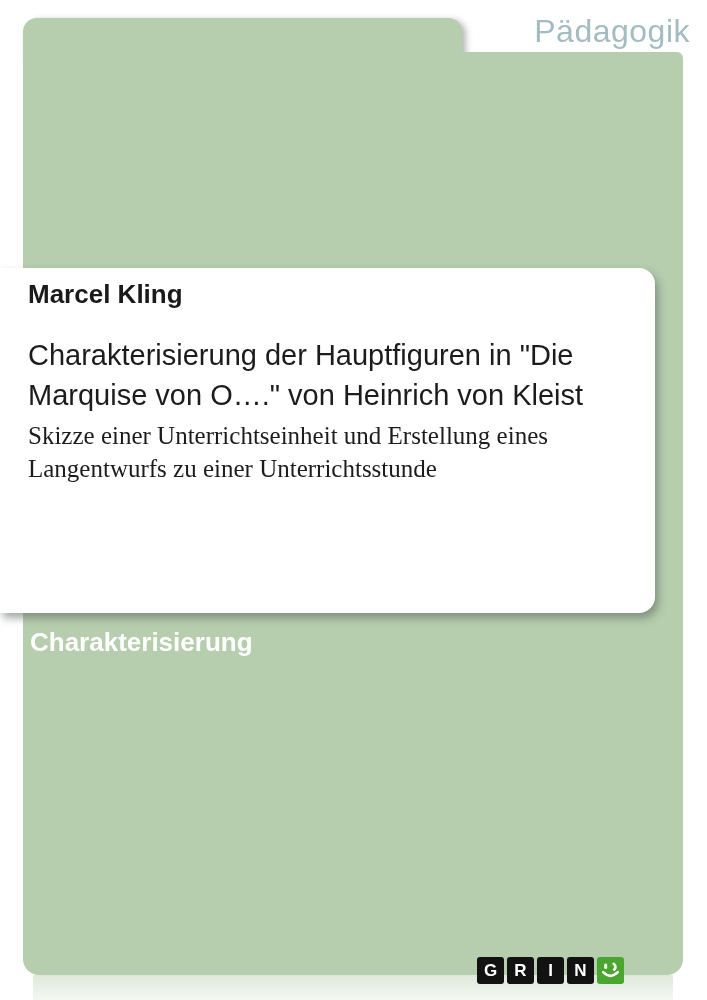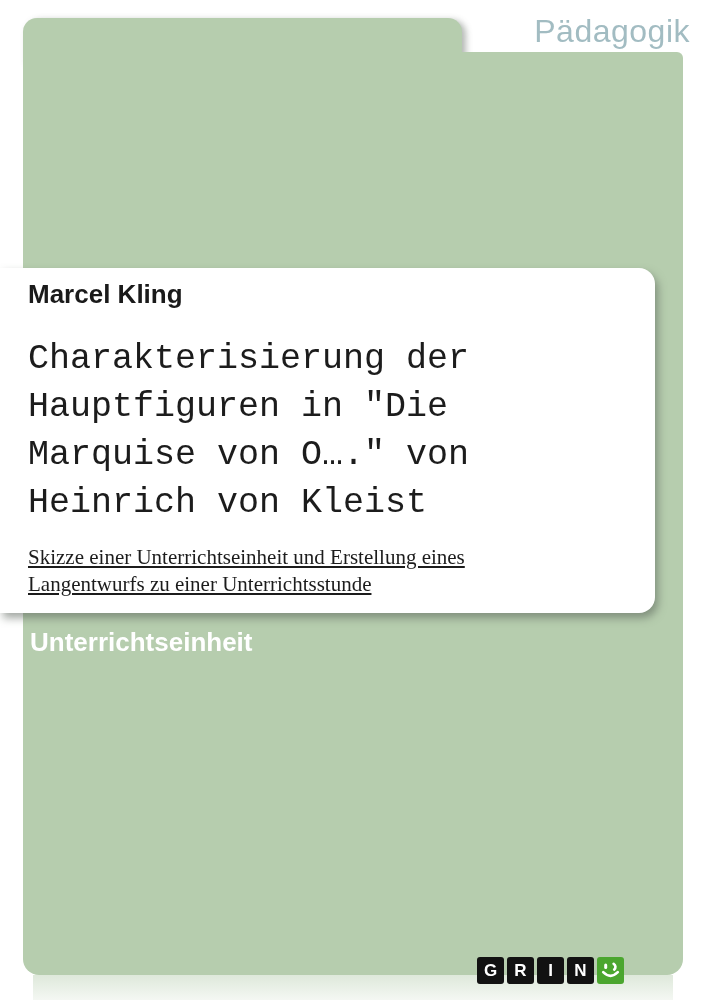--- a/index.html
+++ b/index.html
@@ -59,35 +59,34 @@
     padding:10px 12px 10px 28px;
   }
   .author{
     font-size:26px;
     font-weight:bold;
     color:#1a1a1a;
     line-height:1.25;
   }
   .book-title{
     margin-top:24px;
-    font-family:Liberation Mono, monospace;
-    font-size:35px;
+    font-family:Liberation Sans, sans-serif;
+    font-size:29px;
     font-weight:normal;
     color:#1c1c1c;
     line-height:1.38;
     white-space:pre-line;
   }
   .book-subtitle{
-    margin-top:16px;
+    margin-top:4px;
     font-family:"Liberation Serif",serif;
-    font-size:21px;
+    font-size:25px;
     color:#1c1c1c;
     line-height:1.32;
     white-space:pre-line;
-    text-decoration:underline;
   }
   .doc-type{
     position:absolute;
     left:30px; top:627px;
     font-size:26px;
     font-weight:bold;
     color:#ffffff;
     z-index:5;
   }
   .grin-logo{
@@ -123,21 +122,21 @@
 <div class="category-label">Pädagogik</div>
 
 <div class="title-card">
   <div class="author">Marcel Kling</div>
   <div class="book-title">Charakterisierung der Hauptfiguren in "Die
 Marquise von O…." von Heinrich von Kleist</div>
   <div class="book-subtitle">Skizze einer Unterrichtseinheit und Erstellung eines
 Langentwurfs zu einer Unterrichtsstunde</div>
 </div>
 
-<div class="doc-type">Unterrichtseinheit</div>
+<div class="doc-type">Charakterisierung</div>
 
 <div class="grin-logo">
   <div class="logo-tile">G</div>
   <div class="logo-tile">R</div>
   <div class="logo-tile">I</div>
   <div class="logo-tile">N</div>
   <div class="logo-tile smiley">
     <svg width="27" height="27" viewBox="0 0 27 27">
       <rect x="7.2" y="6.5" width="3" height="5.6" rx="1.5" fill="#ffffff"></rect>
       <path d="M16.6 6.8 q3.4 2.6 0.6 5.8" stroke="#ffffff" stroke-width="2.6" fill="none" stroke-linecap="round"></path>

